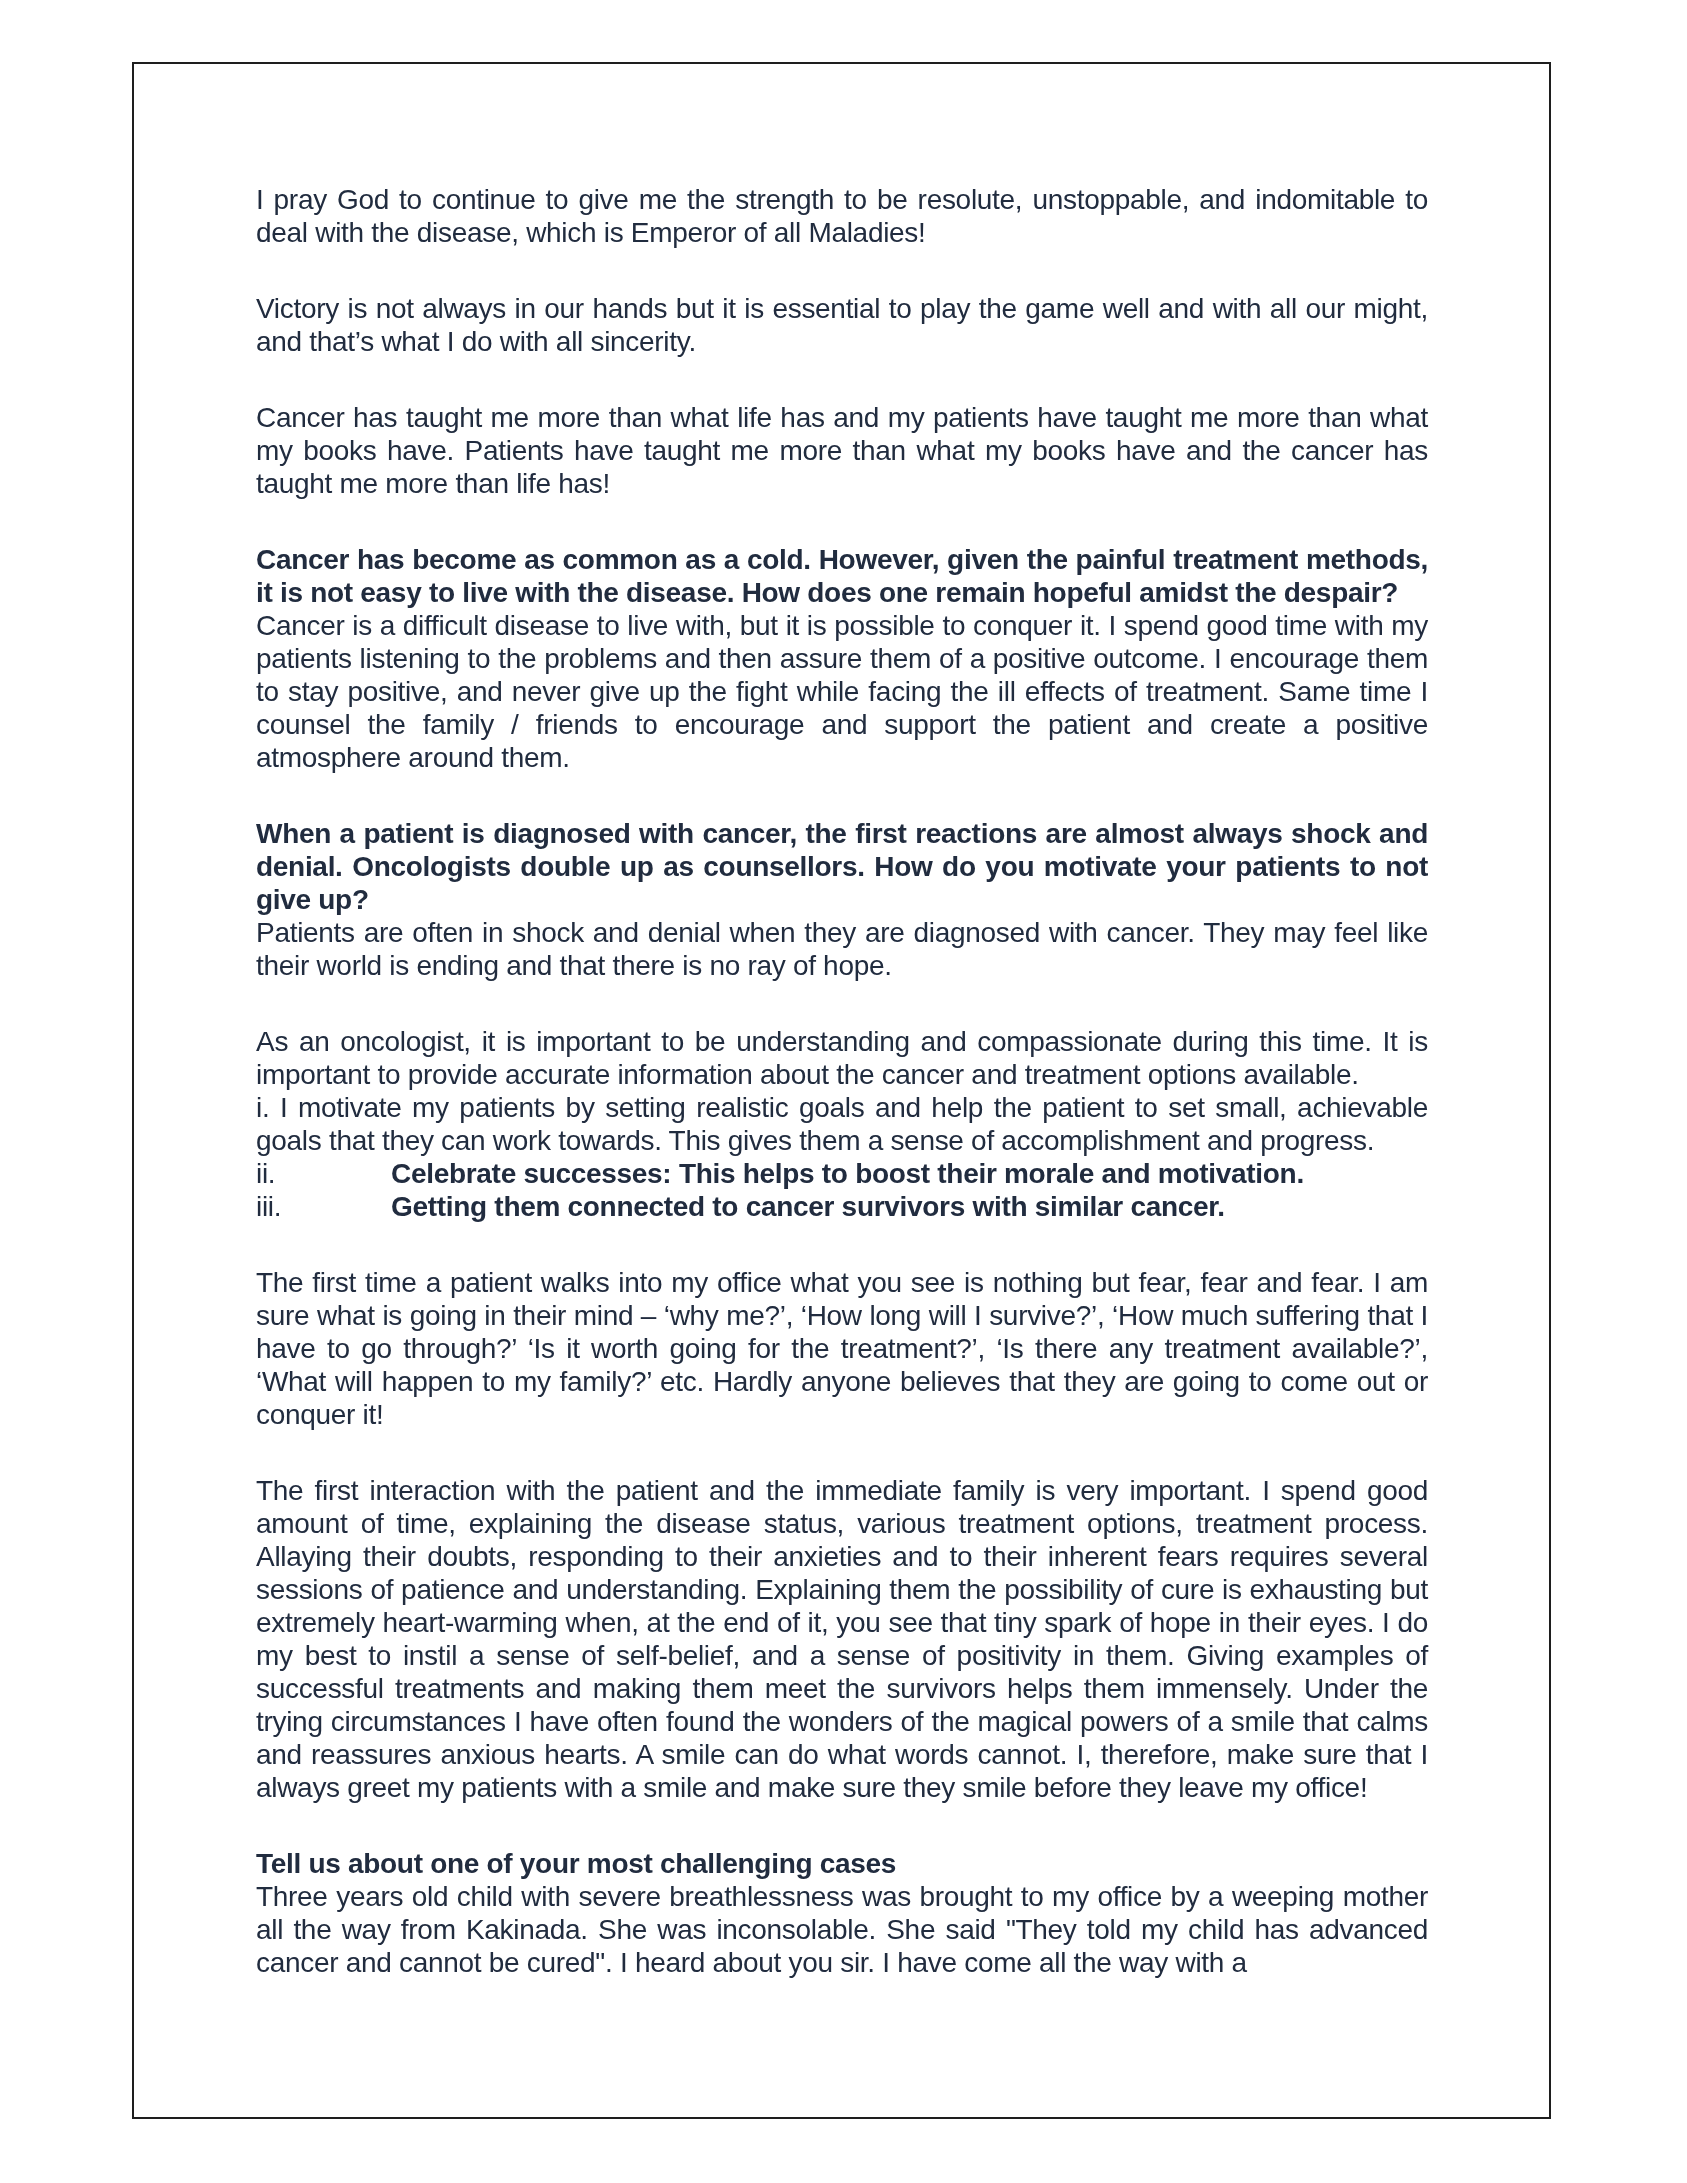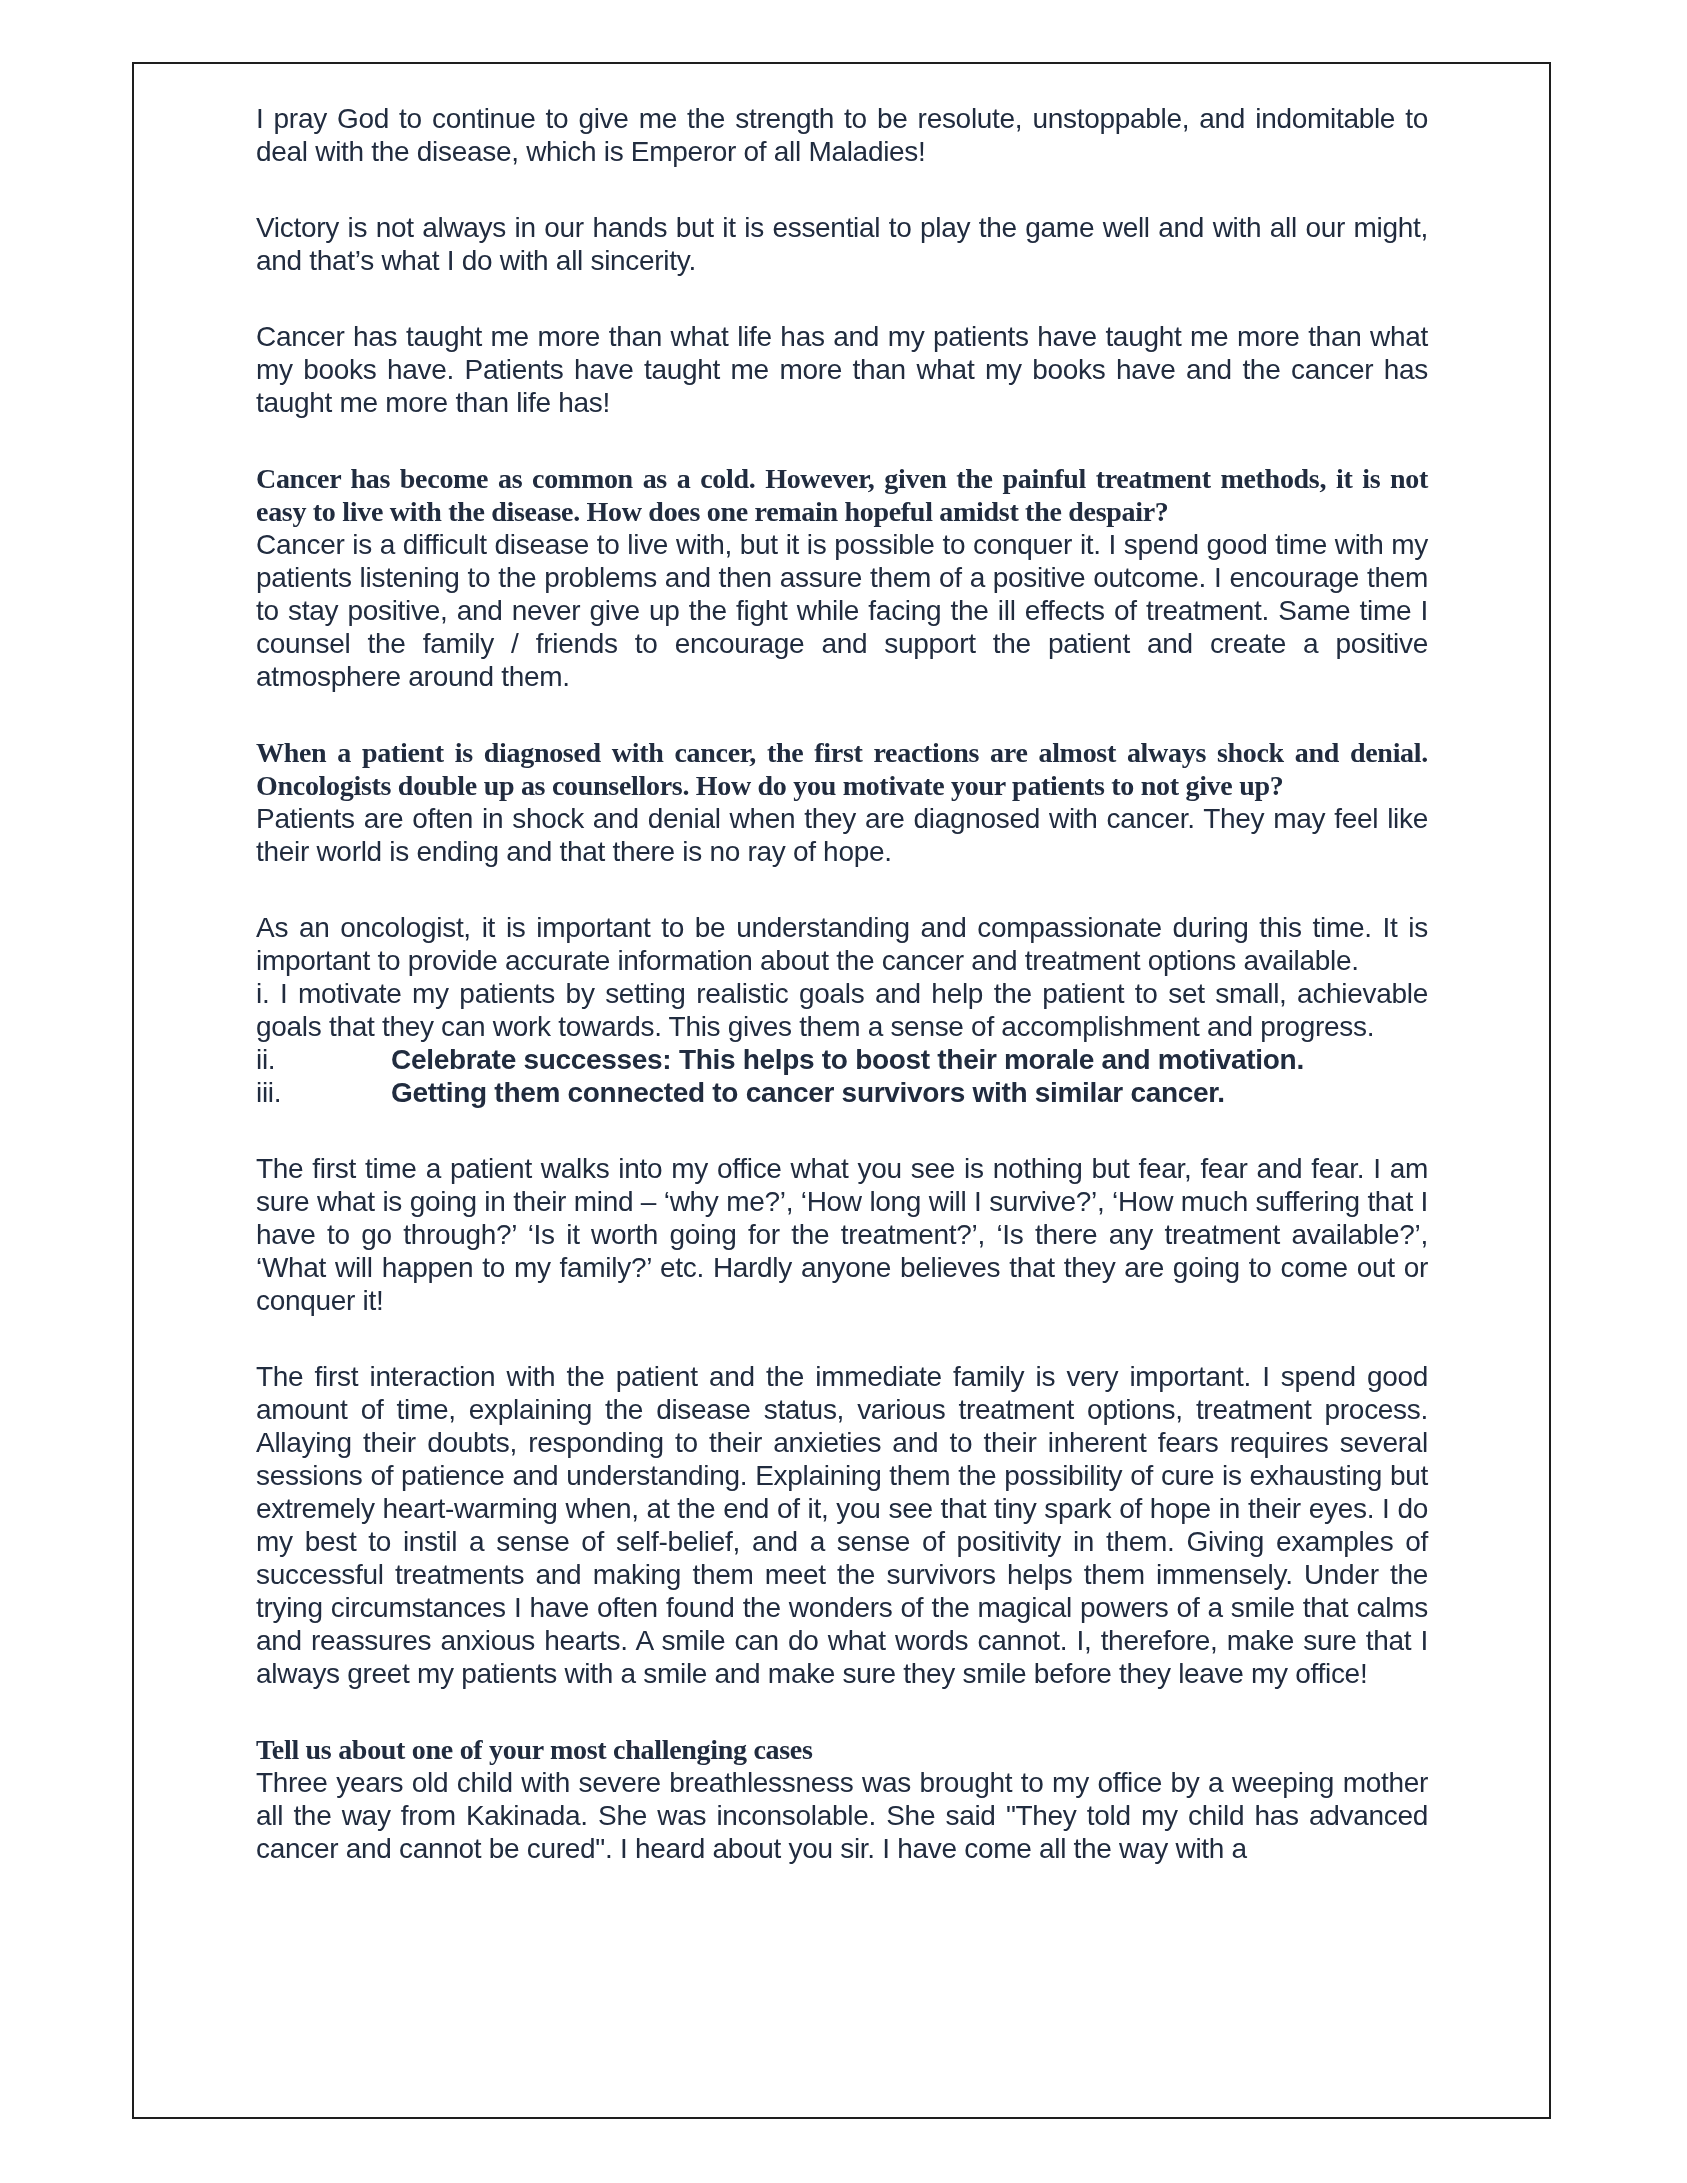--- a/index.html
+++ b/index.html
@@ -21,42 +21,41 @@
     width: 1419px;
     height: 2057px;
     border: 2px solid #1e1e1e;
     box-sizing: border-box;
     background: #ffffff;
   }
   .doc-content {
     box-sizing: border-box;
     width: 100%;
     height: 100%;
-    padding: 38px 121px 40px 122px;
+    padding: 119px 121px 40px 122px;
     font-size: 28px;
     line-height: 33px;
     letter-spacing: -0.3px;
     text-align: justify;
     overflow: hidden;
   }
   .doc-content p {
     margin: 0 0 43px 0;
   }
   .qa-block {
     margin: 0 0 43px 0;
   }
   .qa-block p {
     margin: 0;
   }
   .qa-block.last {
     margin-bottom: 8px;
   }
   .question {
     font-weight: 700;
-    font-family: Liberation Serif, serif;
   }
   .list-row {
     display: flex;
     text-align: left;
     gap: 48px;
   }
   .list-marker {
     flex: 0 0 87px;
     width: 87px;
   }

